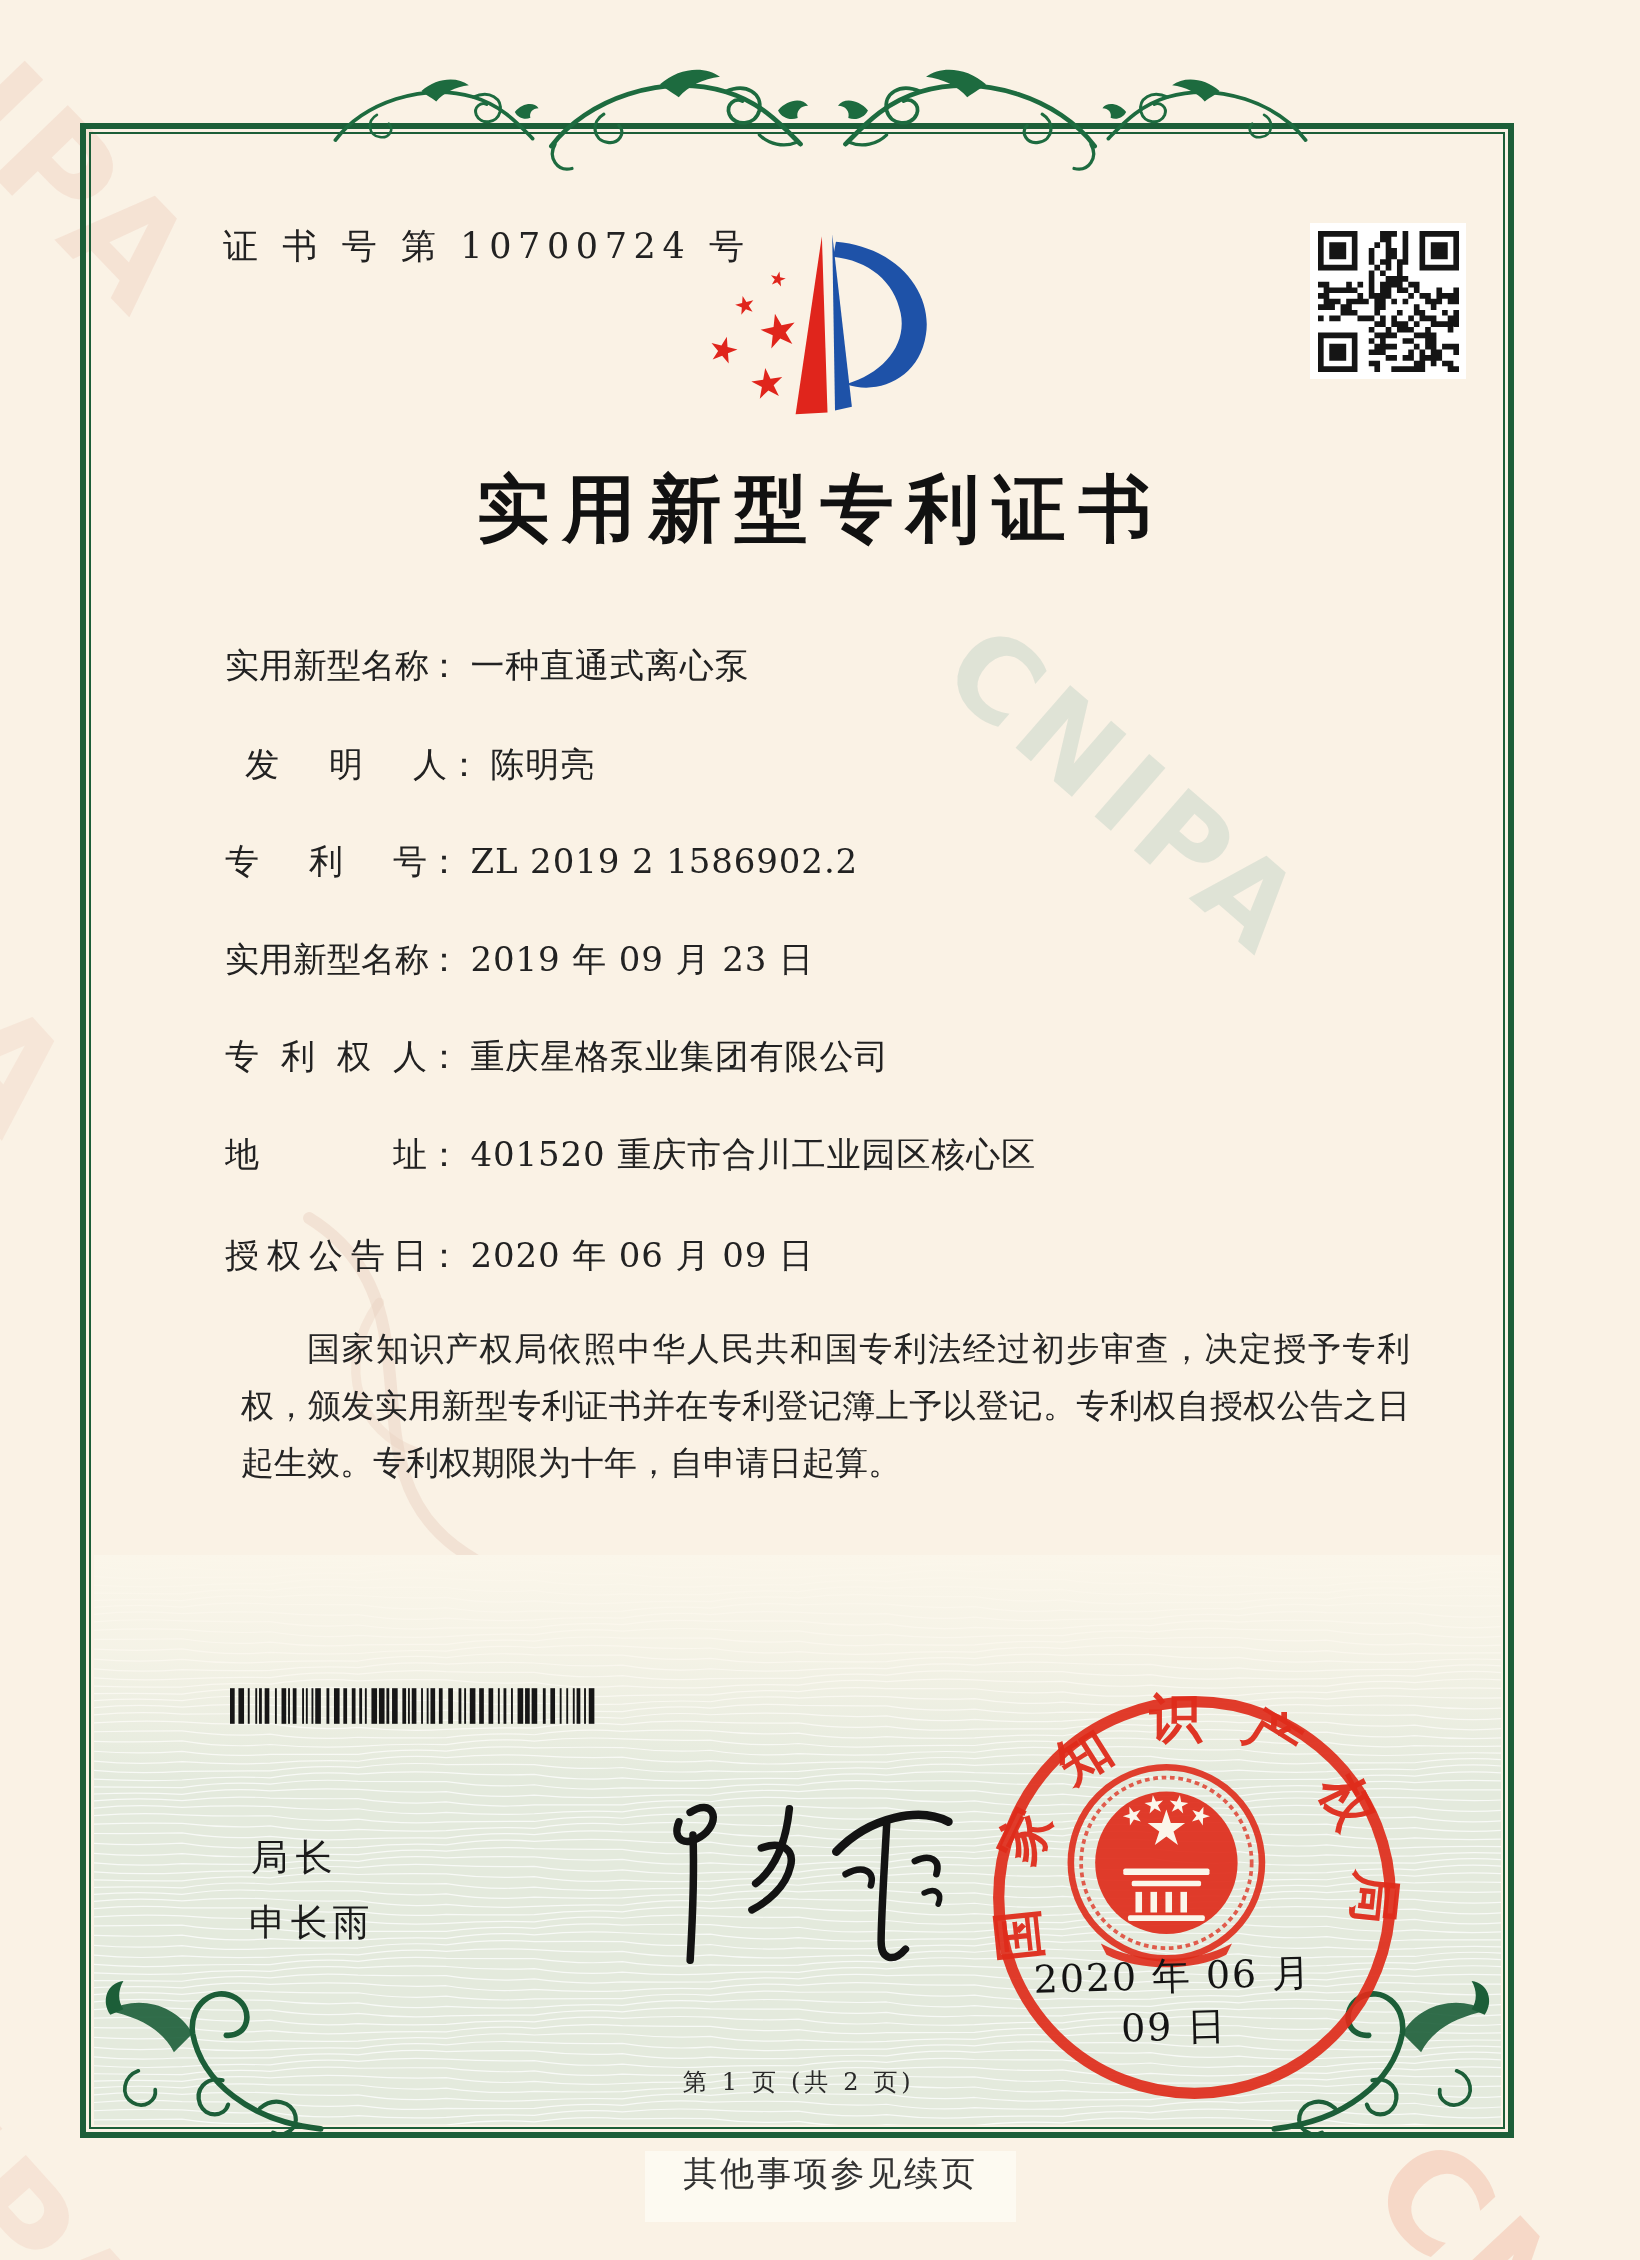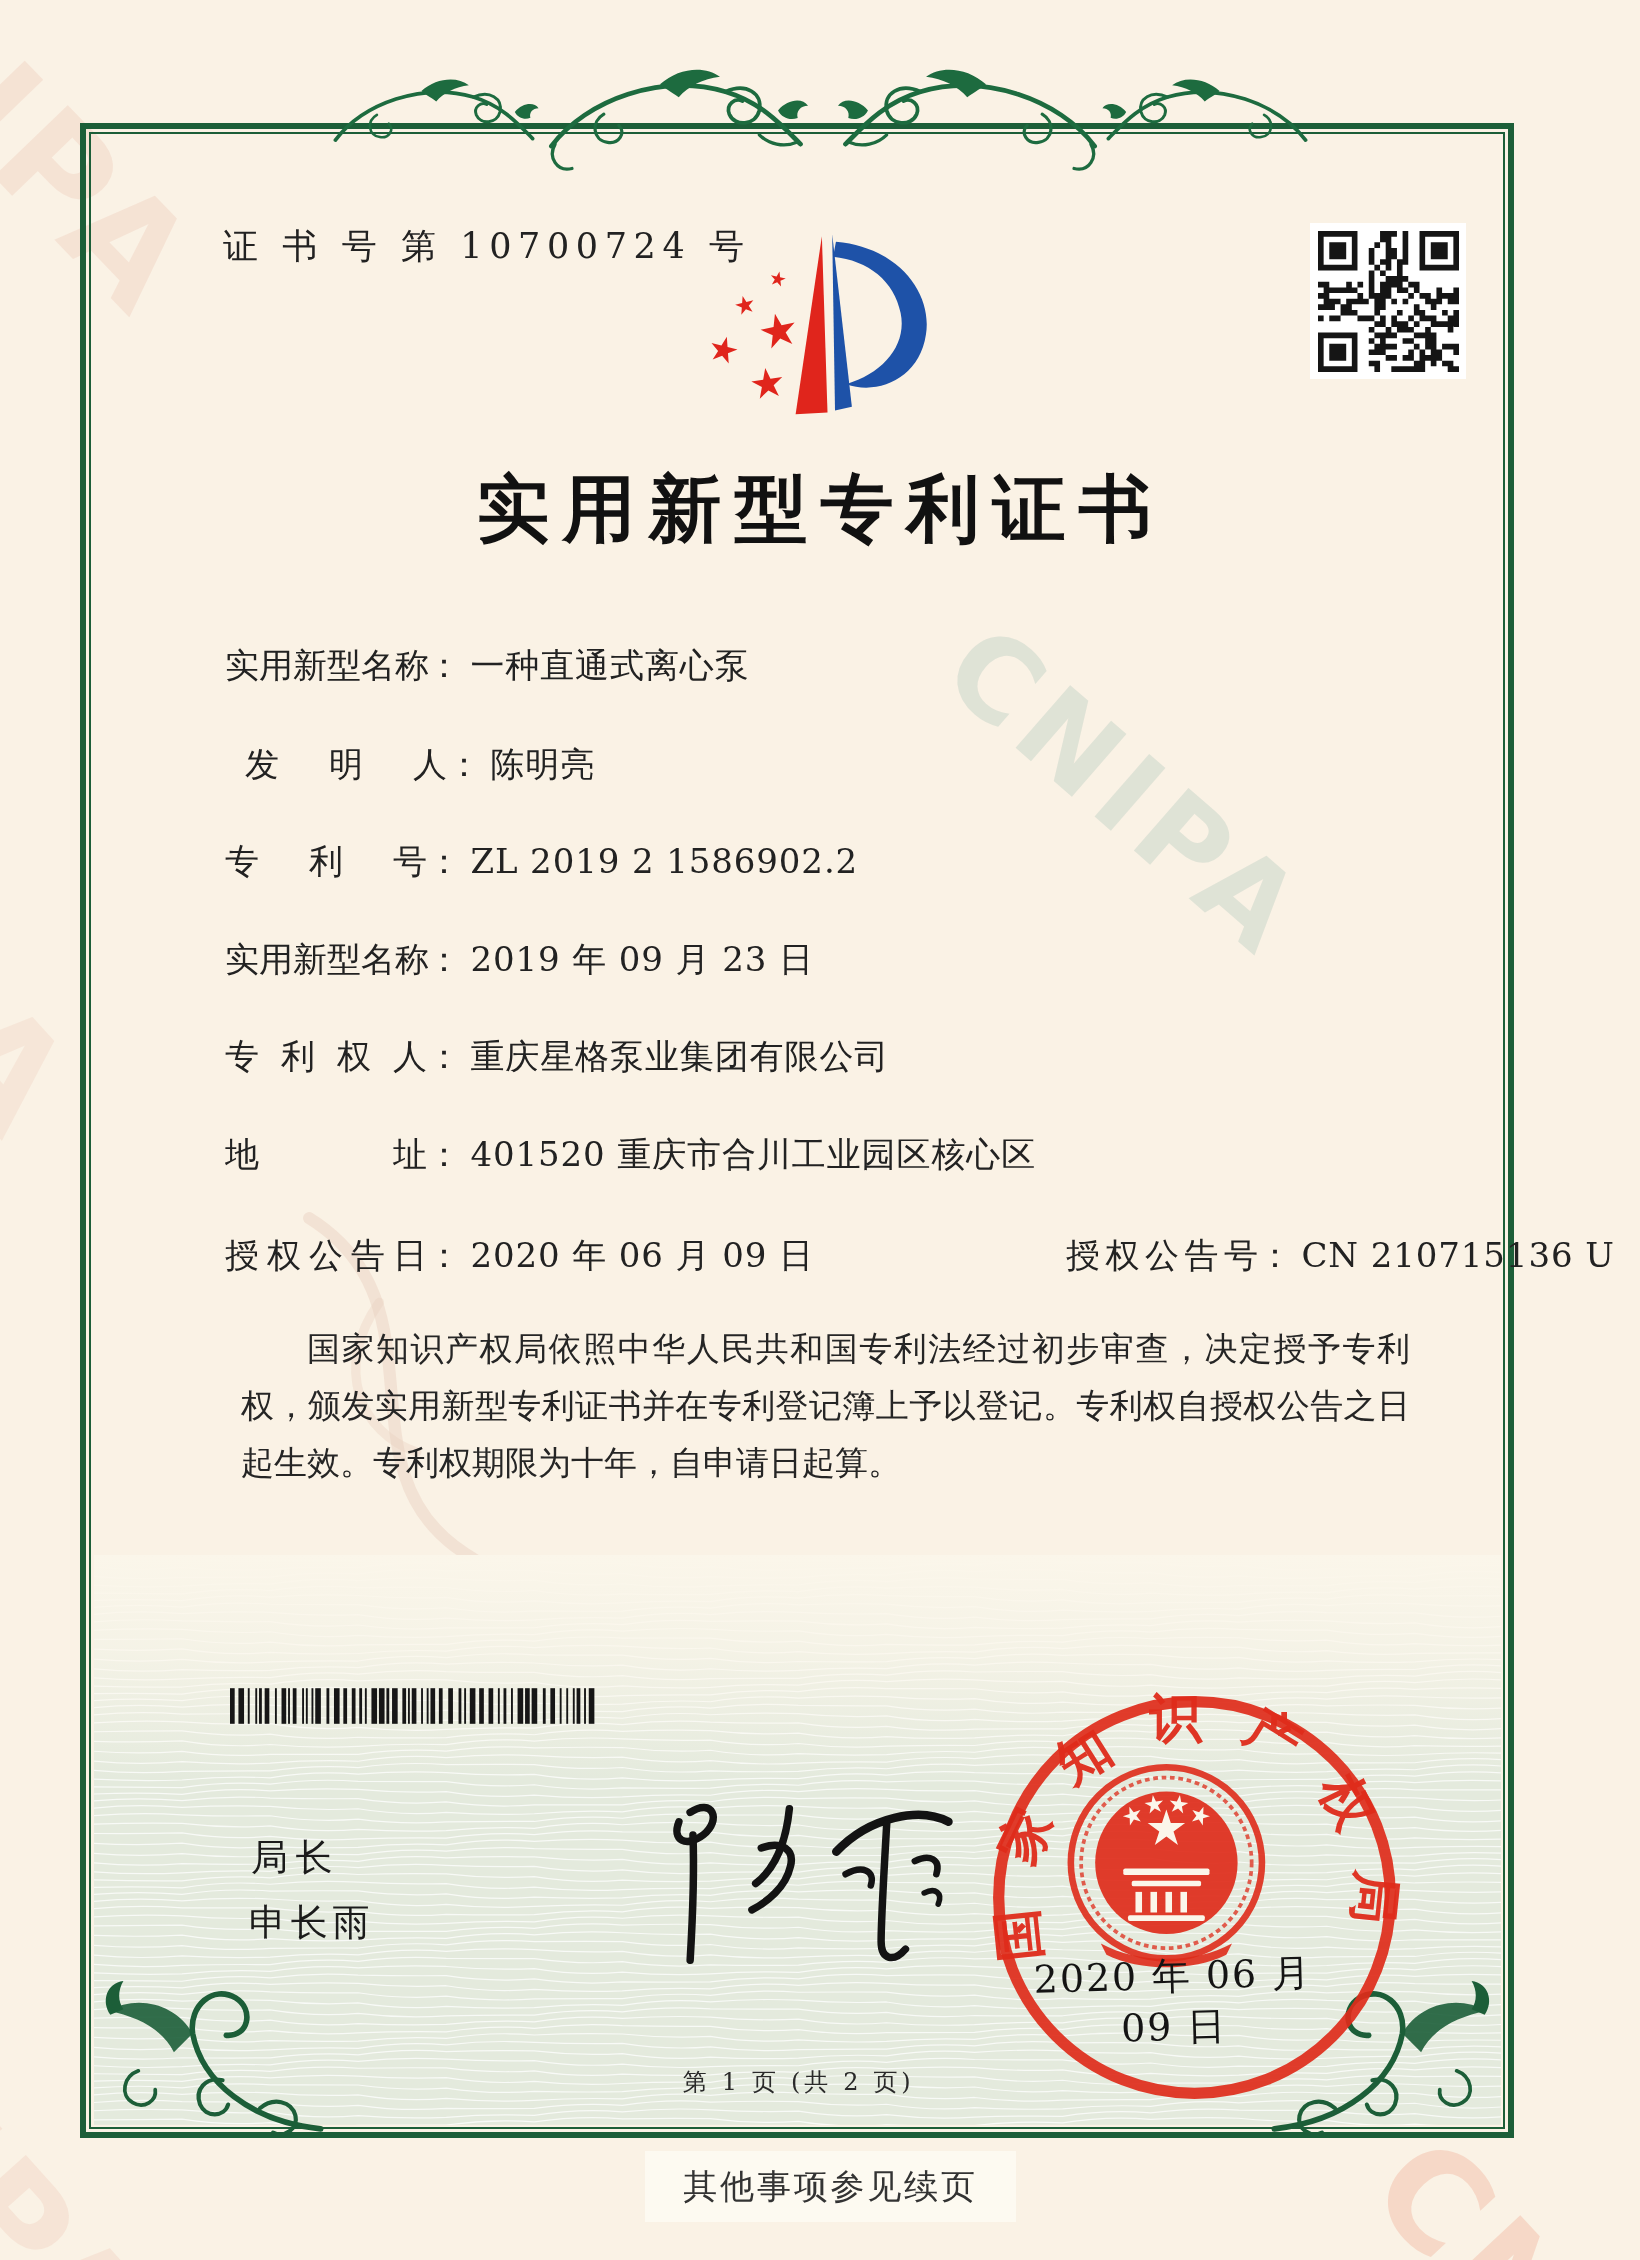--- a/index.html
+++ b/index.html
@@ -60,21 +60,21 @@
   .signer-name{
     position:absolute;left:249px;top:1898px;font-size:37px;letter-spacing:4.7px;
     font-family:"DejaVu Sans","Liberation Sans",sans-serif;color:#1b1b1b;z-index:4;font-weight:500;
   }
   .footer-page{
     position:absolute;left:0;top:2066px;width:1597px;text-align:center;
     font-size:24px;letter-spacing:3.7px;color:#2a2a2a;z-index:4;
   }
   .note-strip{
     position:absolute;left:645px;top:2151px;width:371px;height:71px;
-    background:#fdfaf1;z-index:3;display:flex;align-items:center;justify-content:center;
+    background:#fdfaf1;z-index:3;display:flex;align-items:flex-start;justify-content:center;
   }
   .note-strip span{font-size:34px;letter-spacing:2.8px;color:#333;}
   .seal-date{
     position:absolute;left:1012px;top:1951px;width:323px;text-align:center;
     font-size:38px;color:#141414;letter-spacing:1.9px;z-index:6;transform:rotate(-1.5deg);
   }
   .qr-box{
     position:absolute;left:1310px;top:223px;width:156px;height:156px;background:#fff;
     z-index:4;display:flex;align-items:center;justify-content:center;
   }
@@ -276,23 +276,20 @@
   <span class="lbl">实用新型名称</span><span class="colon">：</span><span class="val">2019 年 09 月 23 日</span>
 </div>
 <div class="field-row" style="top:1034px;">
   <span class="lbl">专利权人</span><span class="colon">：</span><span class="val">重庆星格泵业集团有限公司</span>
 </div>
 <div class="field-row" style="top:1132px;">
   <span class="lbl">地址</span><span class="colon">：</span><span class="val">401520 重庆市合川工业园区核心区</span>
 </div>
 <div class="field-row" style="top:1233px;width:1201px;">
   <span class="lbl">授权公告日</span><span class="colon">：</span><span class="val">2020 年 06 月 09 日</span>
-  <span class="grant-no">
-    <span class="lbl5">授权公告号</span><span class="colon">：</span><span class="val">CN 210715136 U</span>
-  </span>
 </div>
 
 <div class="body-text">
   <p>国家知识产权局依照中华人民共和国专利法经过初步审查，决定授予专利权，颁发实用新型专利证书并在专利登记簿上予以登记。专利权自授权公告之日起生效。专利权期限为十年，自申请日起算。</p>
 </div>
 
 <div class="barcode-box">
   <svg id="barcode" width="370" height="36" viewBox="0 0 395 38">
       <rect x="0" y="0" width="5" height="38" fill="#161616"></rect>
       <rect x="9" y="0" width="6" height="38" fill="#161616"></rect>

